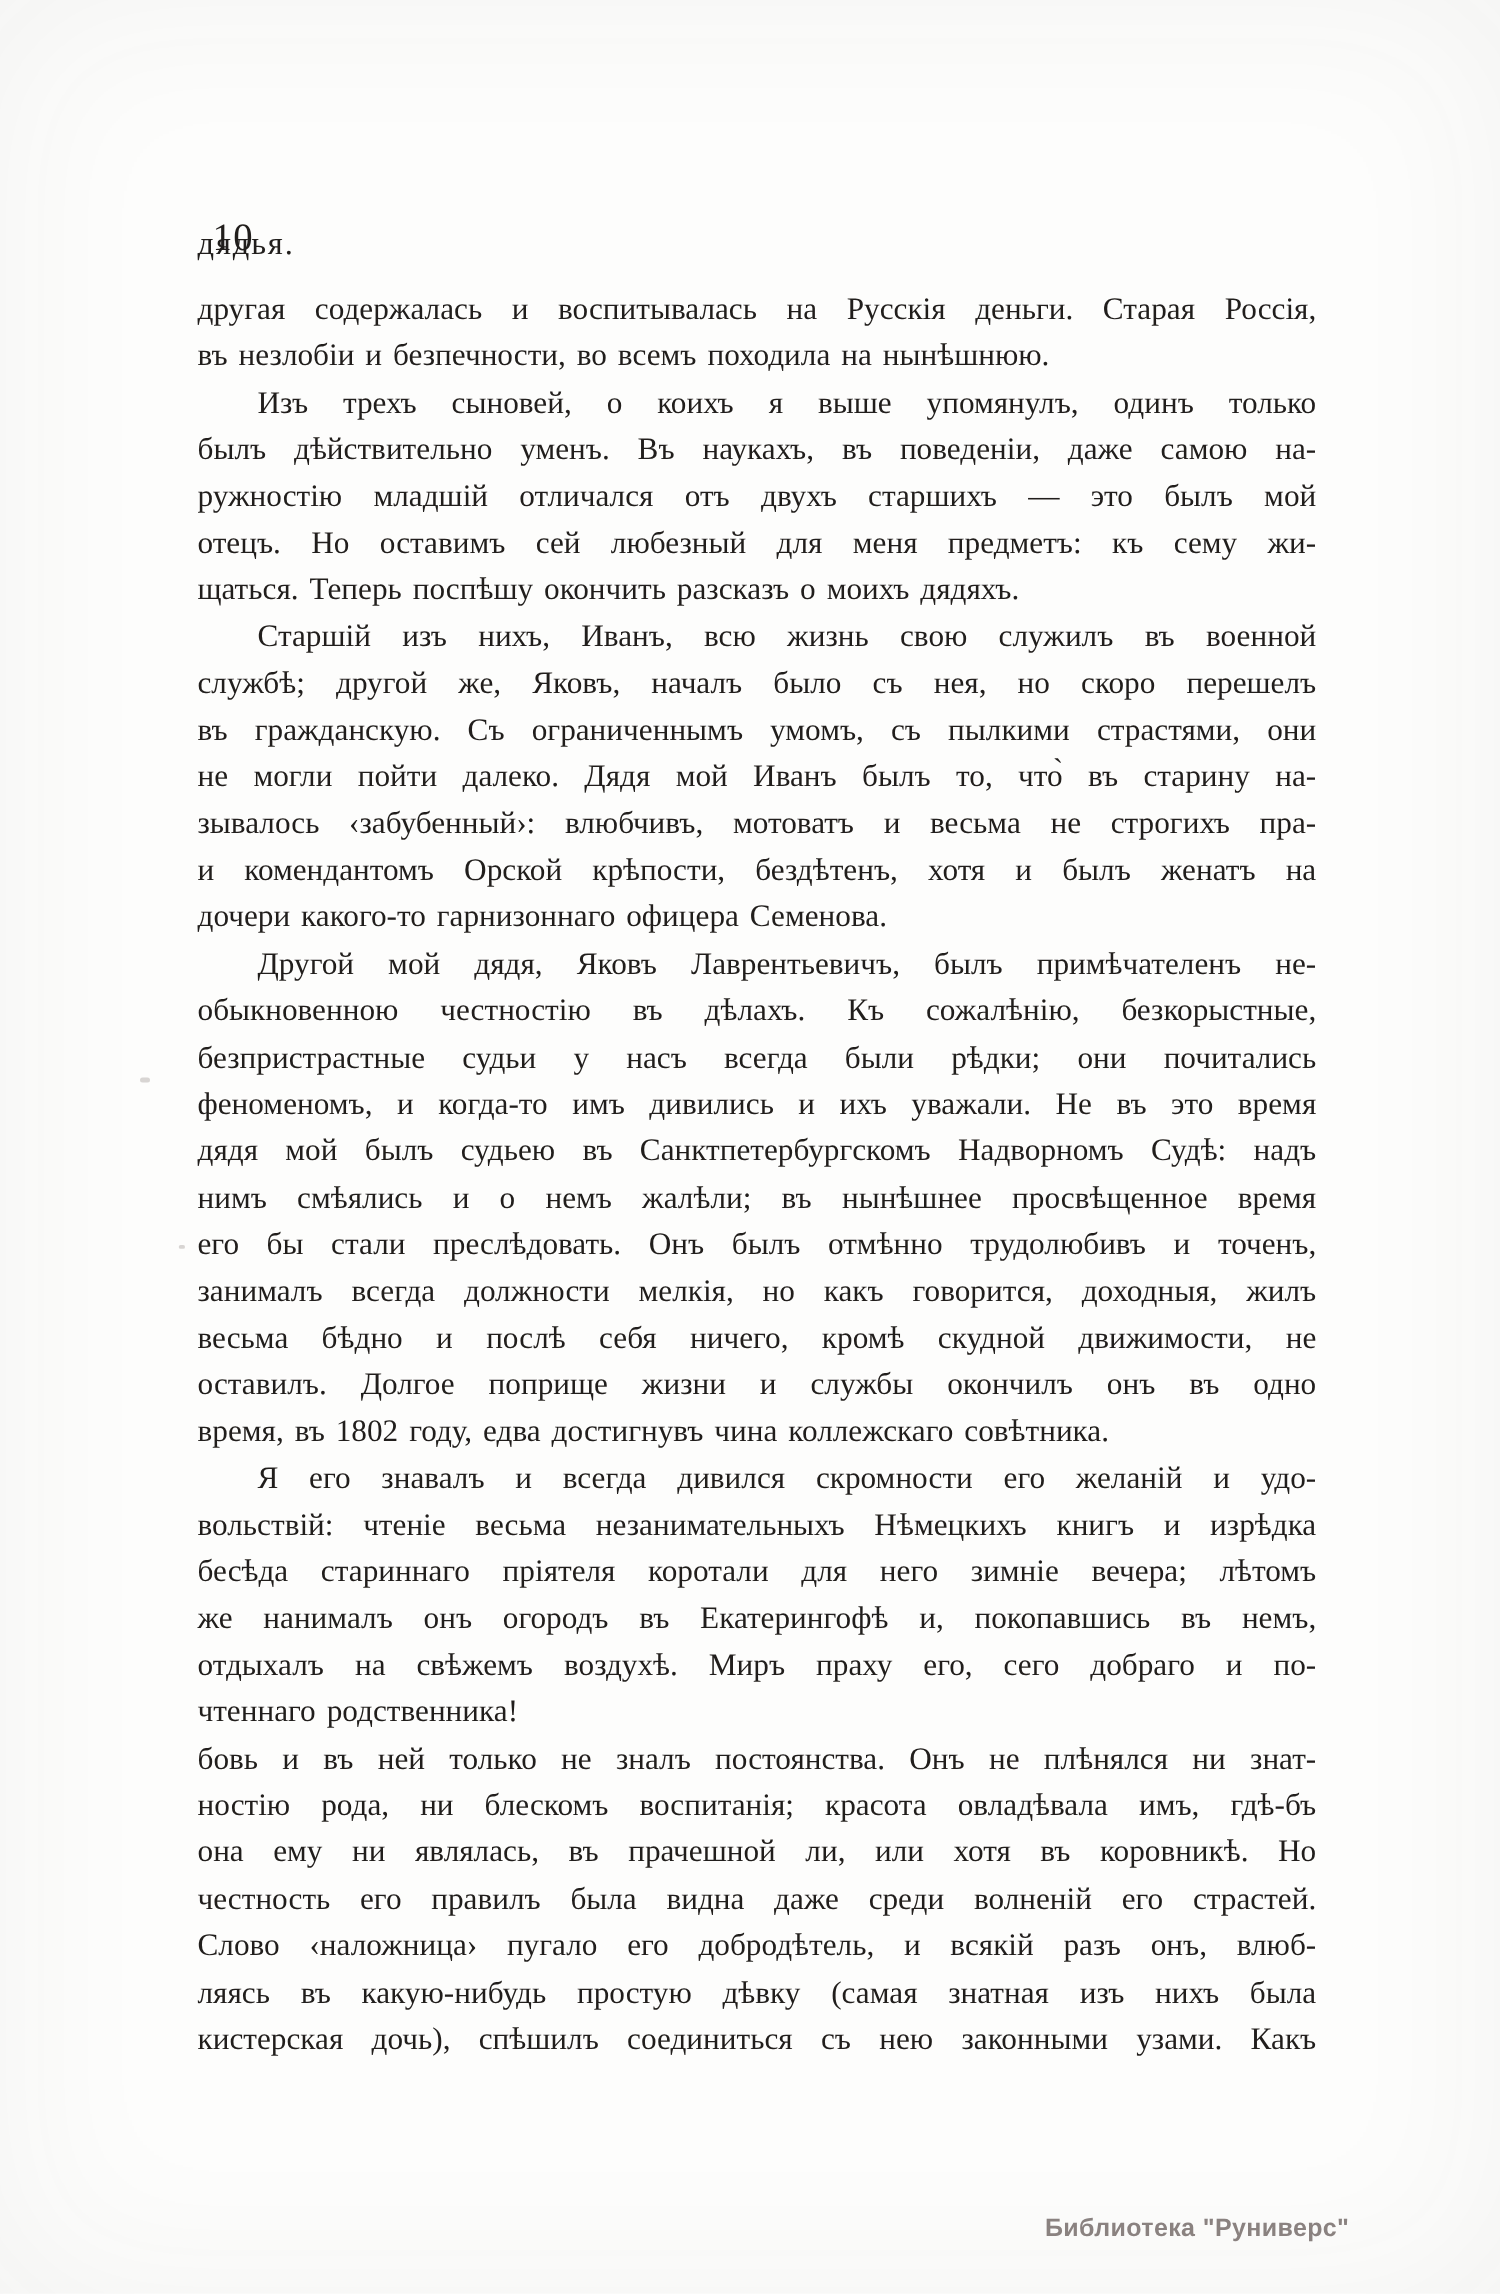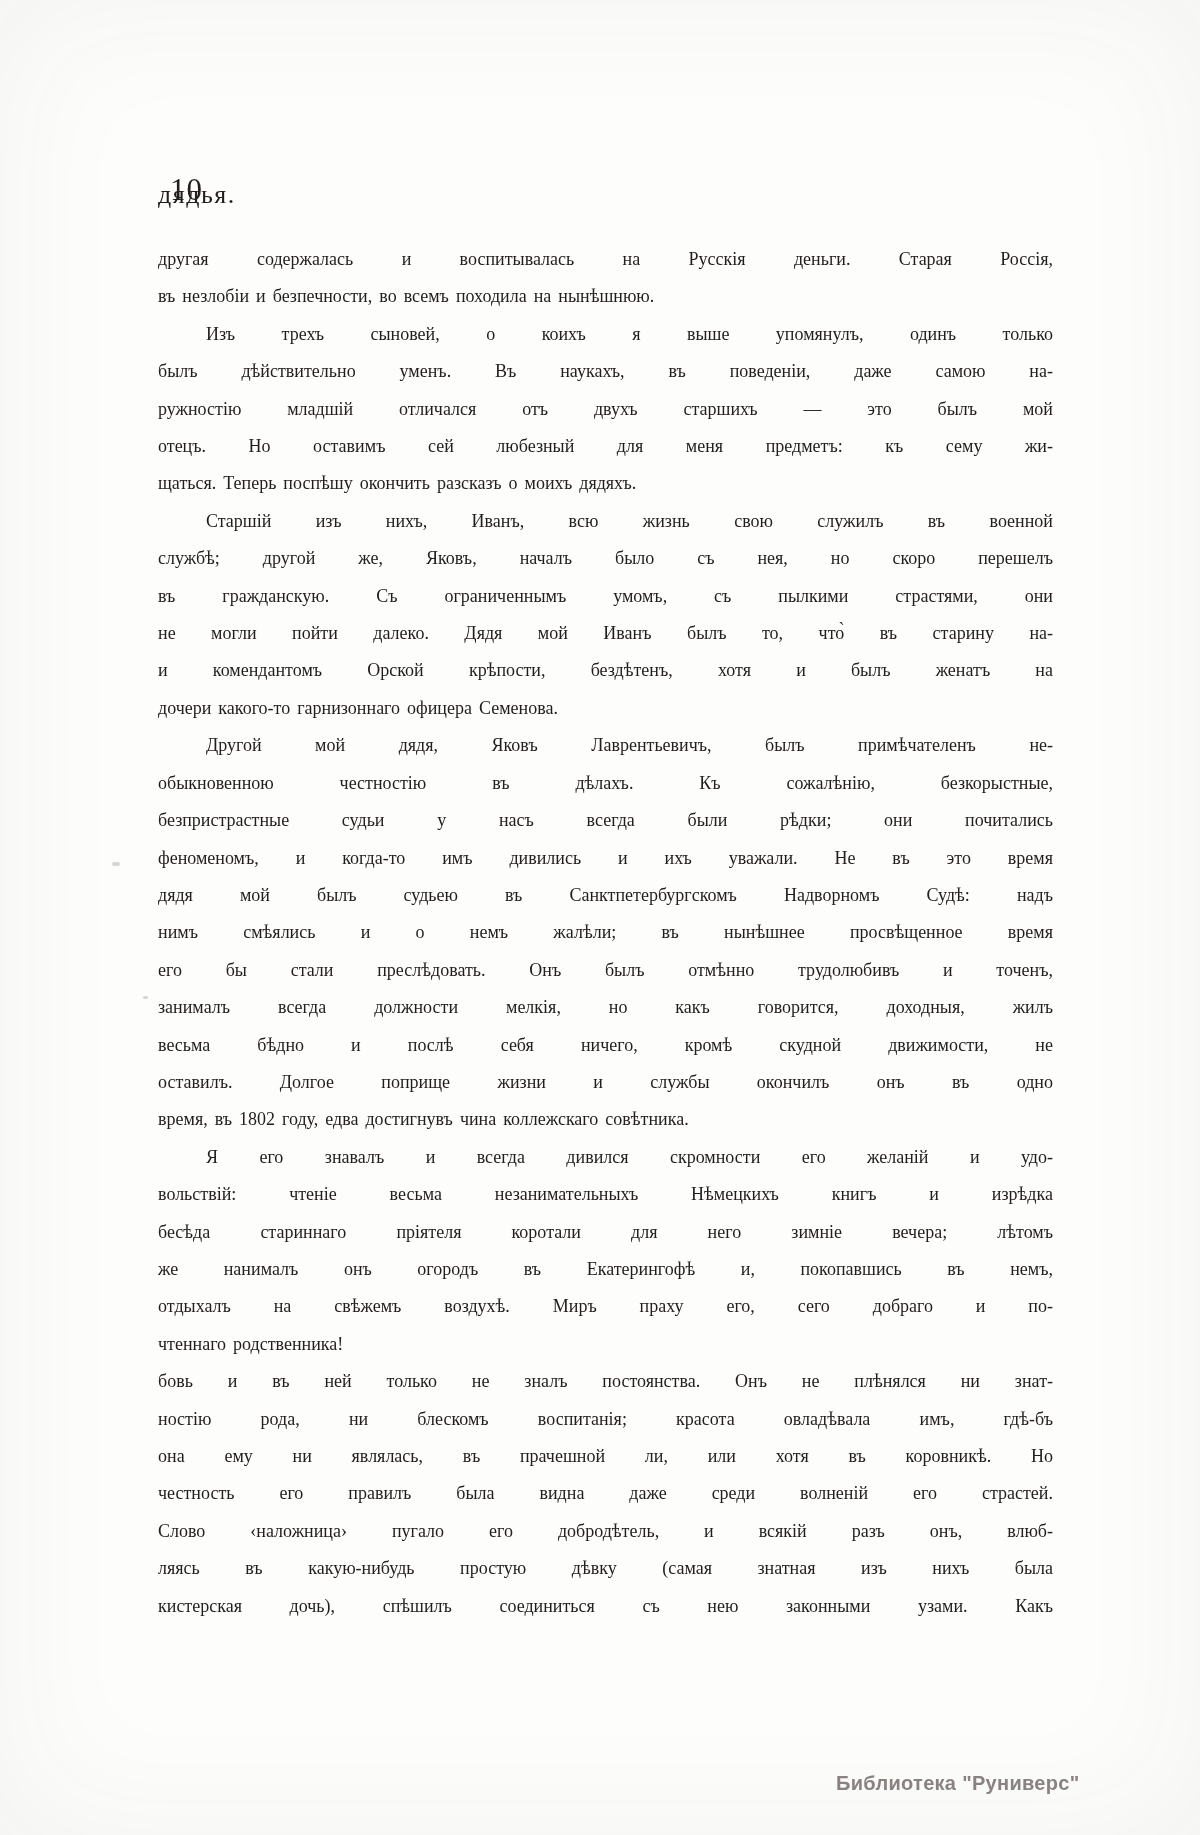--- a/index.html
+++ b/index.html
@@ -26,22 +26,22 @@
   }
   .running-header {
     position: absolute;
     left: 158px; width: 895px; top: 182px;
     font-size: 26px; line-height: 26px;
     text-align: left;
     letter-spacing: 1.5px;
   }
   .textblock {
     position: absolute;
-    left: 158px; top: 241px; width: 895px;
-    font-size: 18px;
+    left: 158px; top: 229px; width: 895px;
+    font-size: 25px;
     line-height: 37.4px;
     word-spacing: 2.5px;
   }
   .line {
     text-align: justify;
     text-align-last: justify;
   }
   .line.in { text-indent: 48px; }
   .line.end { text-align-last: left; }
   .watermark {
@@ -76,20 +76,21 @@
     <div class="line end">въ незлобіи и безпечности, во всемъ походила на нынѣшнюю.</div>
     <div class="line in">Изъ трехъ сыновей, о коихъ я выше упомянулъ, одинъ только</div>
     <div class="line">былъ дѣйствительно уменъ. Въ наукахъ, въ поведеніи, даже самою на-</div>
     <div class="line">ружностію младшій отличался отъ двухъ старшихъ — это былъ мой</div>
     <div class="line">отецъ. Но оставимъ сей любезный для меня предметъ: къ сему жи-</div>
     <div class="line end">щаться. Теперь поспѣшу окончить разсказъ о моихъ дядяхъ.</div>
     <div class="line in">Старшій изъ нихъ, Иванъ, всю жизнь свою служилъ въ военной</div>
     <div class="line">службѣ; другой же, Яковъ, началъ было съ нея, но скоро перешелъ</div>
     <div class="line">въ гражданскую. Съ ограниченнымъ умомъ, съ пылкими страстями, они</div>
     <div class="line">не могли пойти далеко. Дядя мой Иванъ былъ то, что̀ въ старину на-</div>
+    <div class="line">зывалось ‹забубенный›: влюбчивъ, мотоватъ и весьма не строгихъ пра-</div>
     <div class="line">и комендантомъ Орской крѣпости, бездѣтенъ, хотя и былъ женатъ на</div>
     <div class="line end">дочери какого-то гарнизоннаго офицера Семенова.</div>
     <div class="line in">Другой мой дядя, Яковъ Лаврентьевичъ, былъ примѣчателенъ не-</div>
     <div class="line">обыкновенною честностію въ дѣлахъ. Къ сожалѣнію, безкорыстные,</div>
     <div class="line">безпристрастные судьи у насъ всегда были рѣдки; они почитались</div>
     <div class="line">феноменомъ, и когда-то имъ дивились и ихъ уважали. Не въ это время</div>
     <div class="line">дядя мой былъ судьею въ Санктпетербургскомъ Надворномъ Судѣ: надъ</div>
     <div class="line">нимъ смѣялись и о немъ жалѣли; въ нынѣшнее просвѣщенное время</div>
     <div class="line">его бы стали преслѣдовать. Онъ былъ отмѣнно трудолюбивъ и точенъ,</div>
     <div class="line">занималъ всегда должности мелкія, но какъ говорится, доходныя, жилъ</div>

